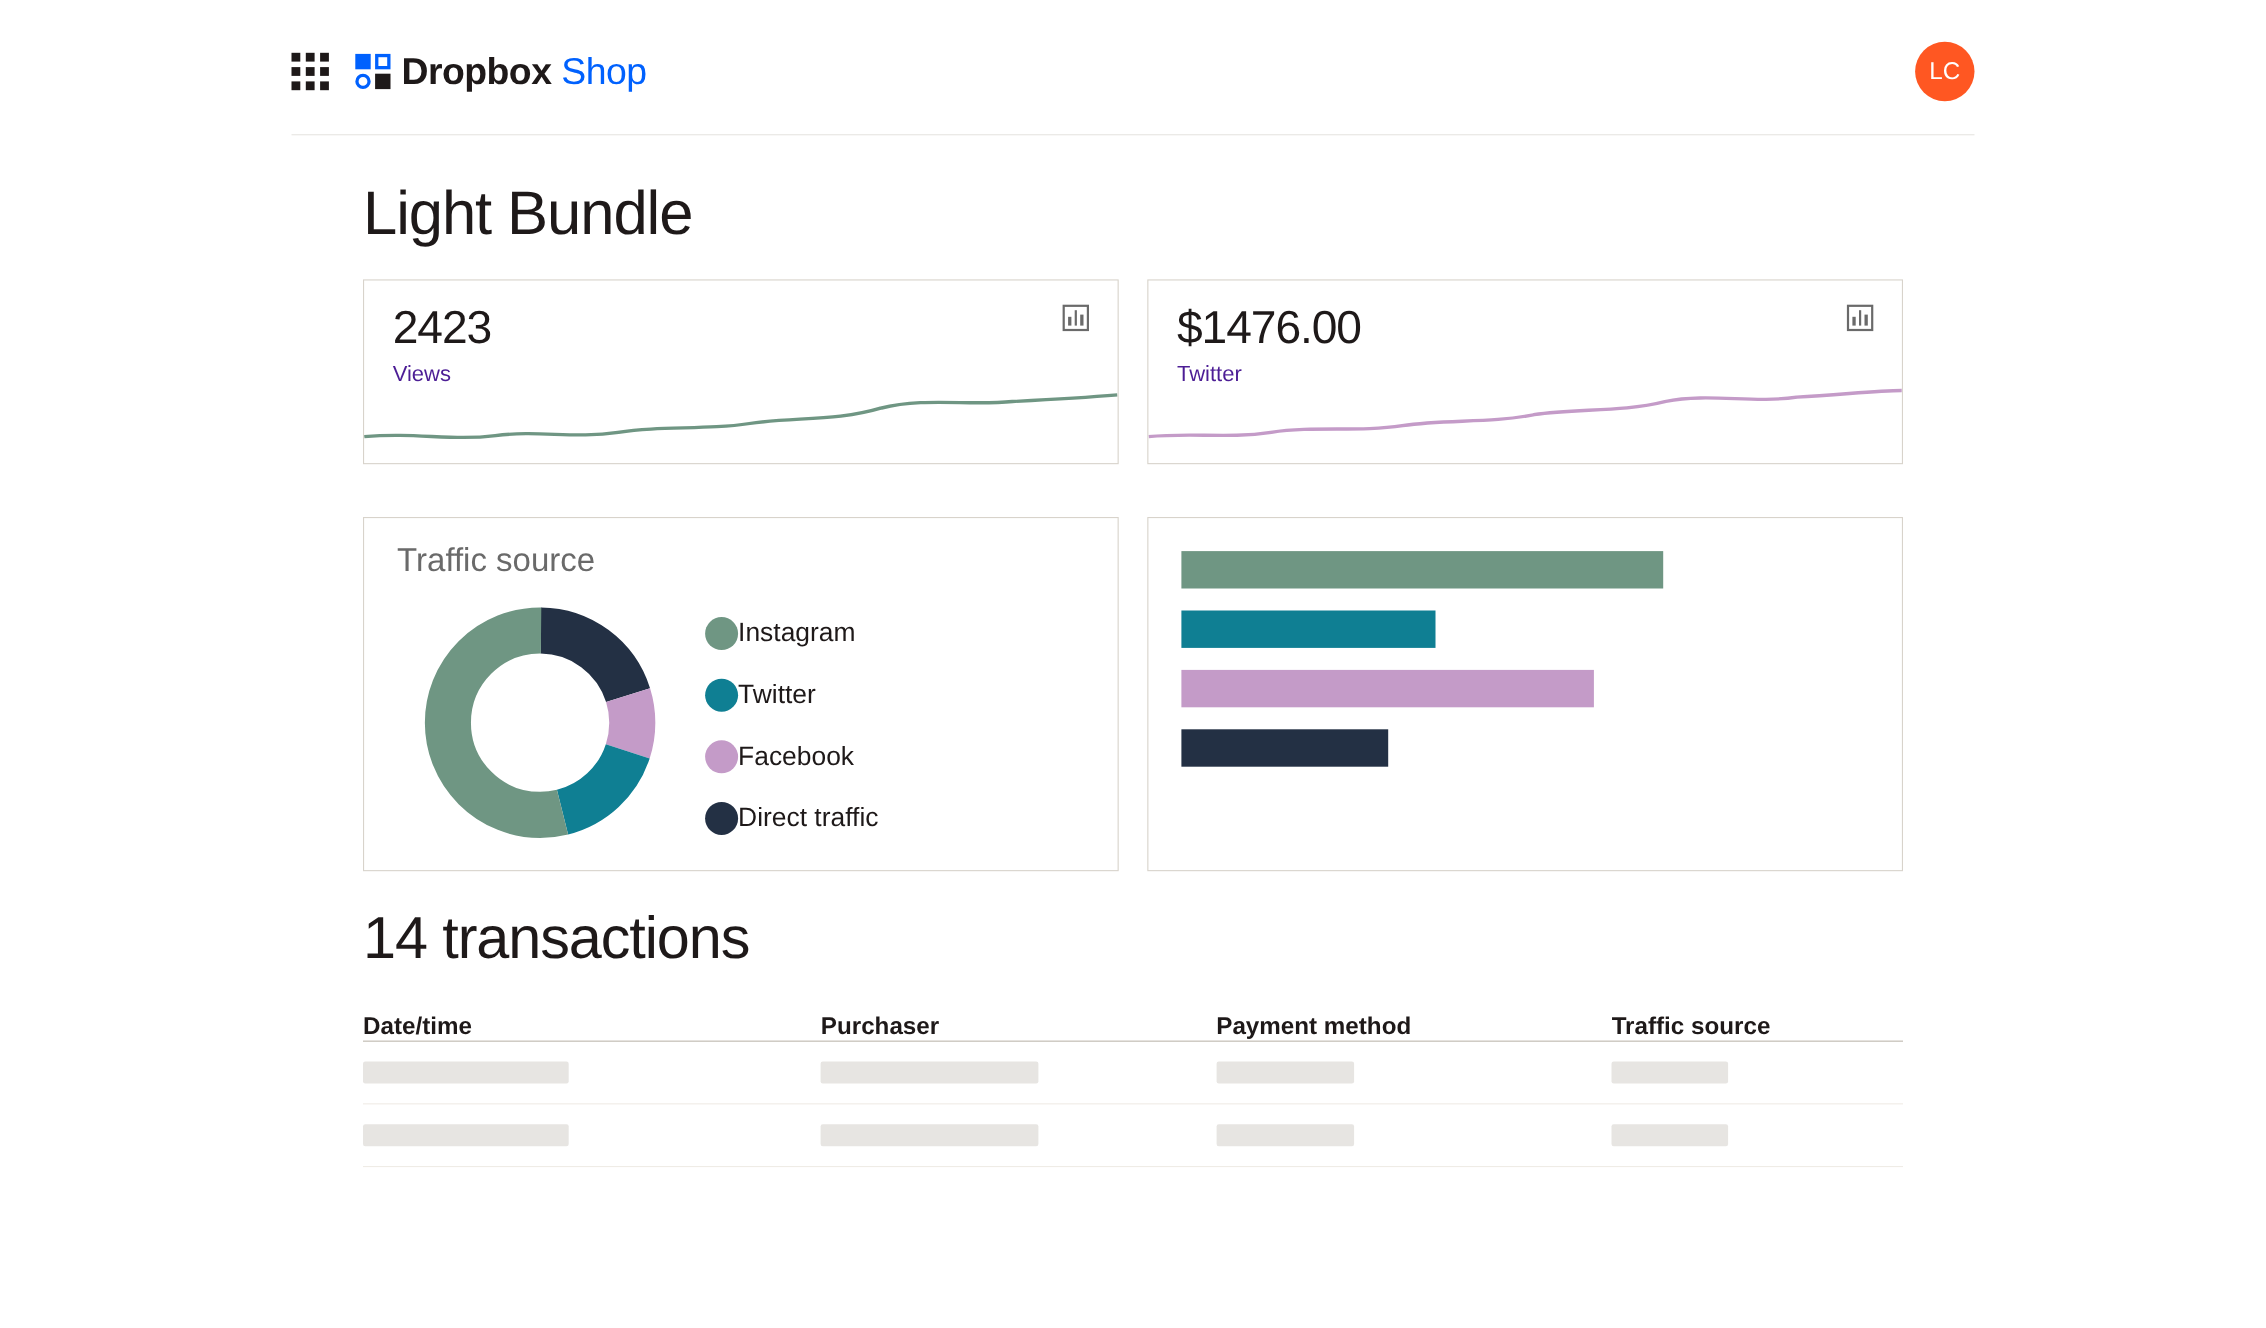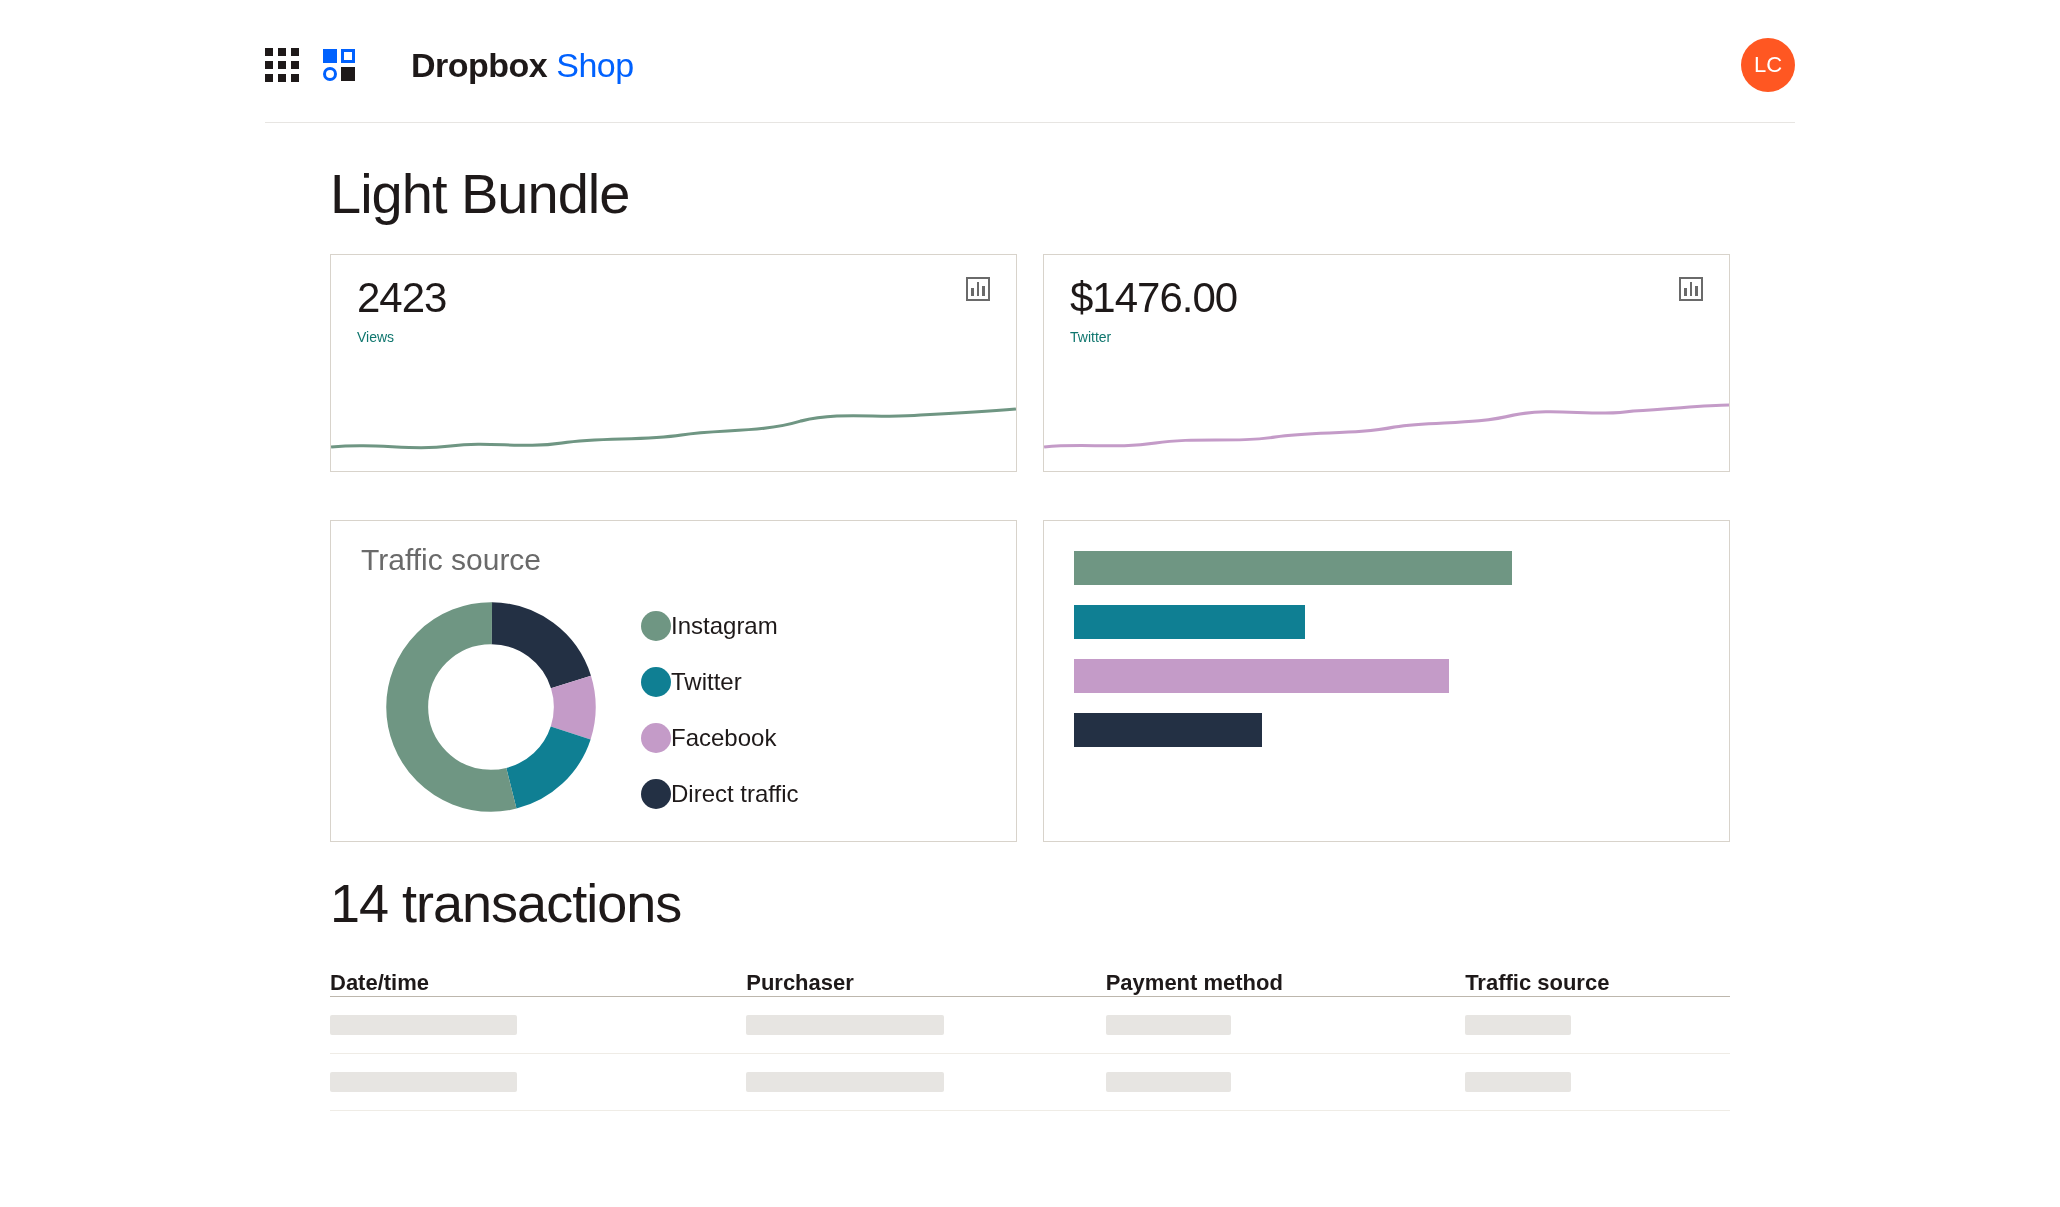--- a/index.html
+++ b/index.html
@@ -45,21 +45,20 @@
       gap: 4px;
     }
     .brand-glyph .g1 { background:#0061fe; }
     .brand-glyph .g2 { border:3px solid #0061fe; background:#fff; }
     .brand-glyph .g3 { border:3px solid #0061fe; background:#fff; border-radius:50%; }
     .brand-glyph .g4 { background:#1e1919; }
     .brand-text {
       font-size: 34px;
       font-weight: 700;
       letter-spacing: -0.5px;
-      margin-left: 46px;
     }
     .brand-text .shop { color:#0061fe; font-weight:500; }
     .avatar {
       width: 54px; height: 54px;
       border-radius: 50%;
       background: #ff5722;
       color: #fff;
       display:flex;align-items:center;justify-content:center;
       font-size:22px;
       font-weight:500;
@@ -83,38 +82,38 @@
     .cards {
       display:flex;
       gap: 26px;
       margin-bottom: 48px;
     }
     .card {
       flex:1;
       border:1px solid #d8d3cb;
       padding: 22px 26px 0 26px;
       position:relative;
-      height: 218px;
+      height: 168px;
       overflow:hidden;
     }
     .card-top {
       display:flex;
       justify-content:space-between;
       align-items:flex-start;
     }
     .card-value {
       font-size: 42px;
       font-weight: 400;
       letter-spacing:-1px;
       line-height:1;
       margin-bottom: 10px;
     }
     .card-label {
-      font-size: 14px;
-      color:#0f766e;
+      font-size: 20px;
+      color:#4c1d95;
     }
     .chart-ico {
       border:2px solid #6a6a6a;
       width:24px;height:24px;
       padding:3px;
       display:flex;align-items:flex-end;gap:3px;
       cursor:pointer;
     }
     .chart-ico span{width:3px;background:#6a6a6a;}
     .chart-ico span:nth-child(1){height:8px;}

